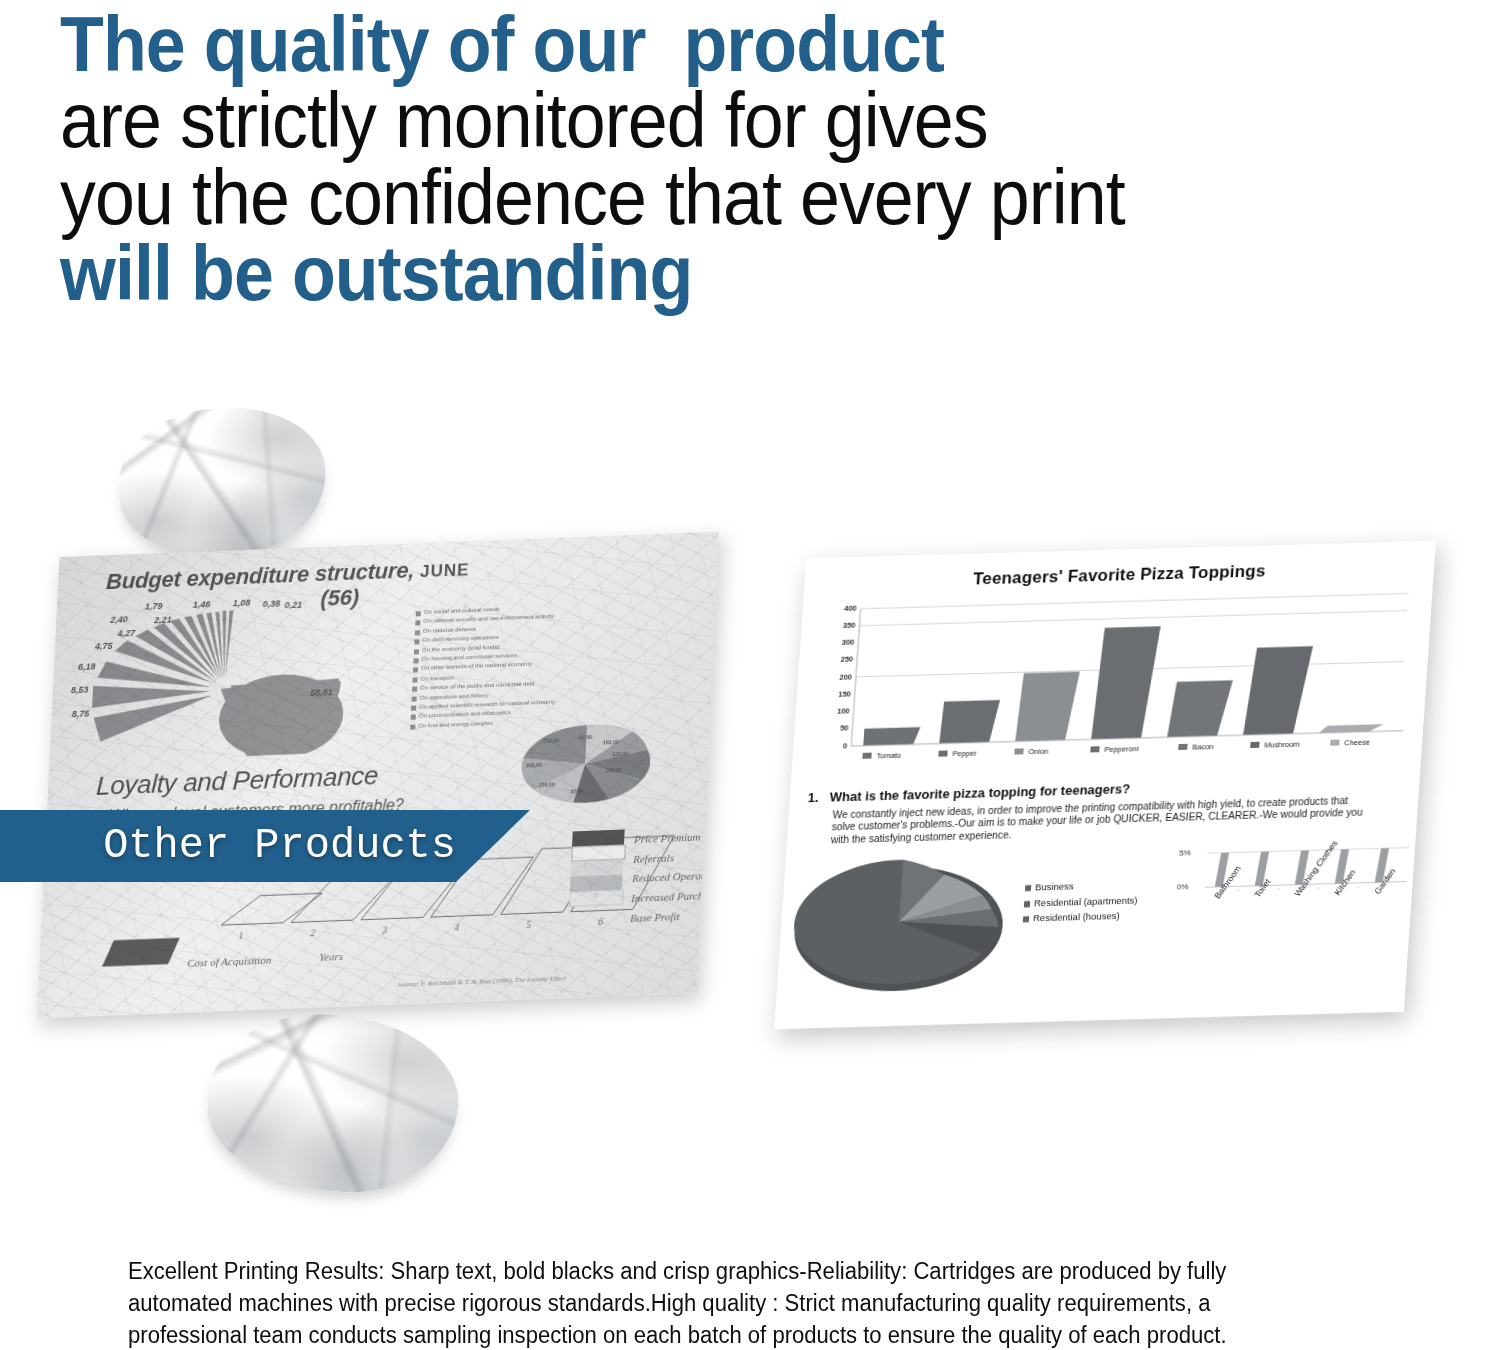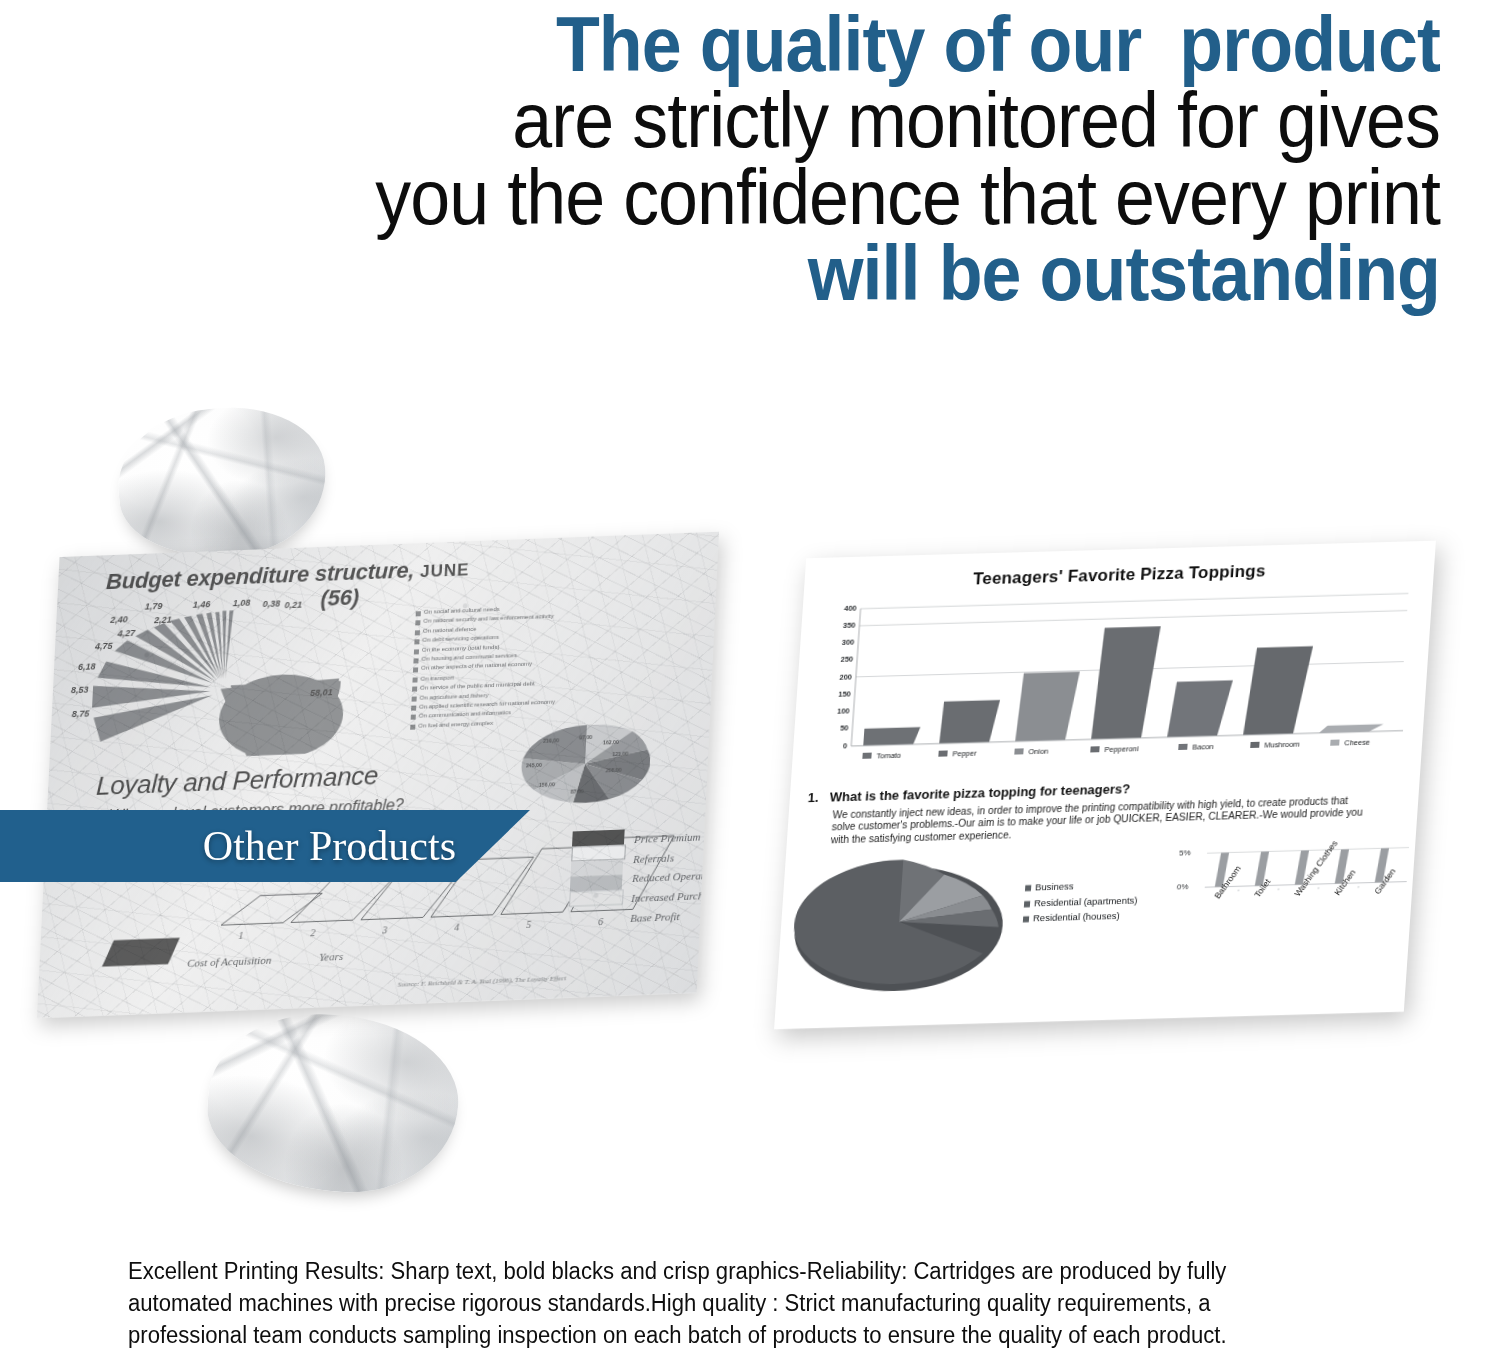--- a/index.html
+++ b/index.html
@@ -15,21 +15,21 @@
     overflow: hidden;
     font-family: "Liberation Sans", sans-serif;
     -webkit-font-smoothing: antialiased;
   }
 
   
   .headline {
     position: absolute;
     left: 0; top: 2px;
     width: 1500px;
-    text-align: right;
+    text-align: left;
     line-height: 0.98;
   }
   .headline .hl {
     display: block;
     font-family: "Liberation Sans", sans-serif;
     font-weight: bold;
     font-size: 78px;
     letter-spacing: -1px;
     white-space: pre;
     transform: scaleX(0.92);
@@ -266,21 +266,21 @@
 
   
   .banner {
     position: absolute;
     background: #21608d;
     color: #ffffff;
     display: flex; align-items: center;
     z-index: 40;
   }
   .banner-label {
-    font-family: Liberation Serif, serif;
+    font-family: Liberation Mono, monospace;
     text-shadow: 0 2px 5px rgba(0,0,0,0.38);
     white-space: nowrap;
   }
   #banner-other {
     left: 0; top: 420px; width: 530px; height: 72px;
     clip-path: polygon(0 0, 100% 0, 86% 100%, 0 100%);
     justify-content: flex-end;
   }
   #banner-other .banner-label {
     font-size: 42px; font-weight: 400; padding-right: 74px;

